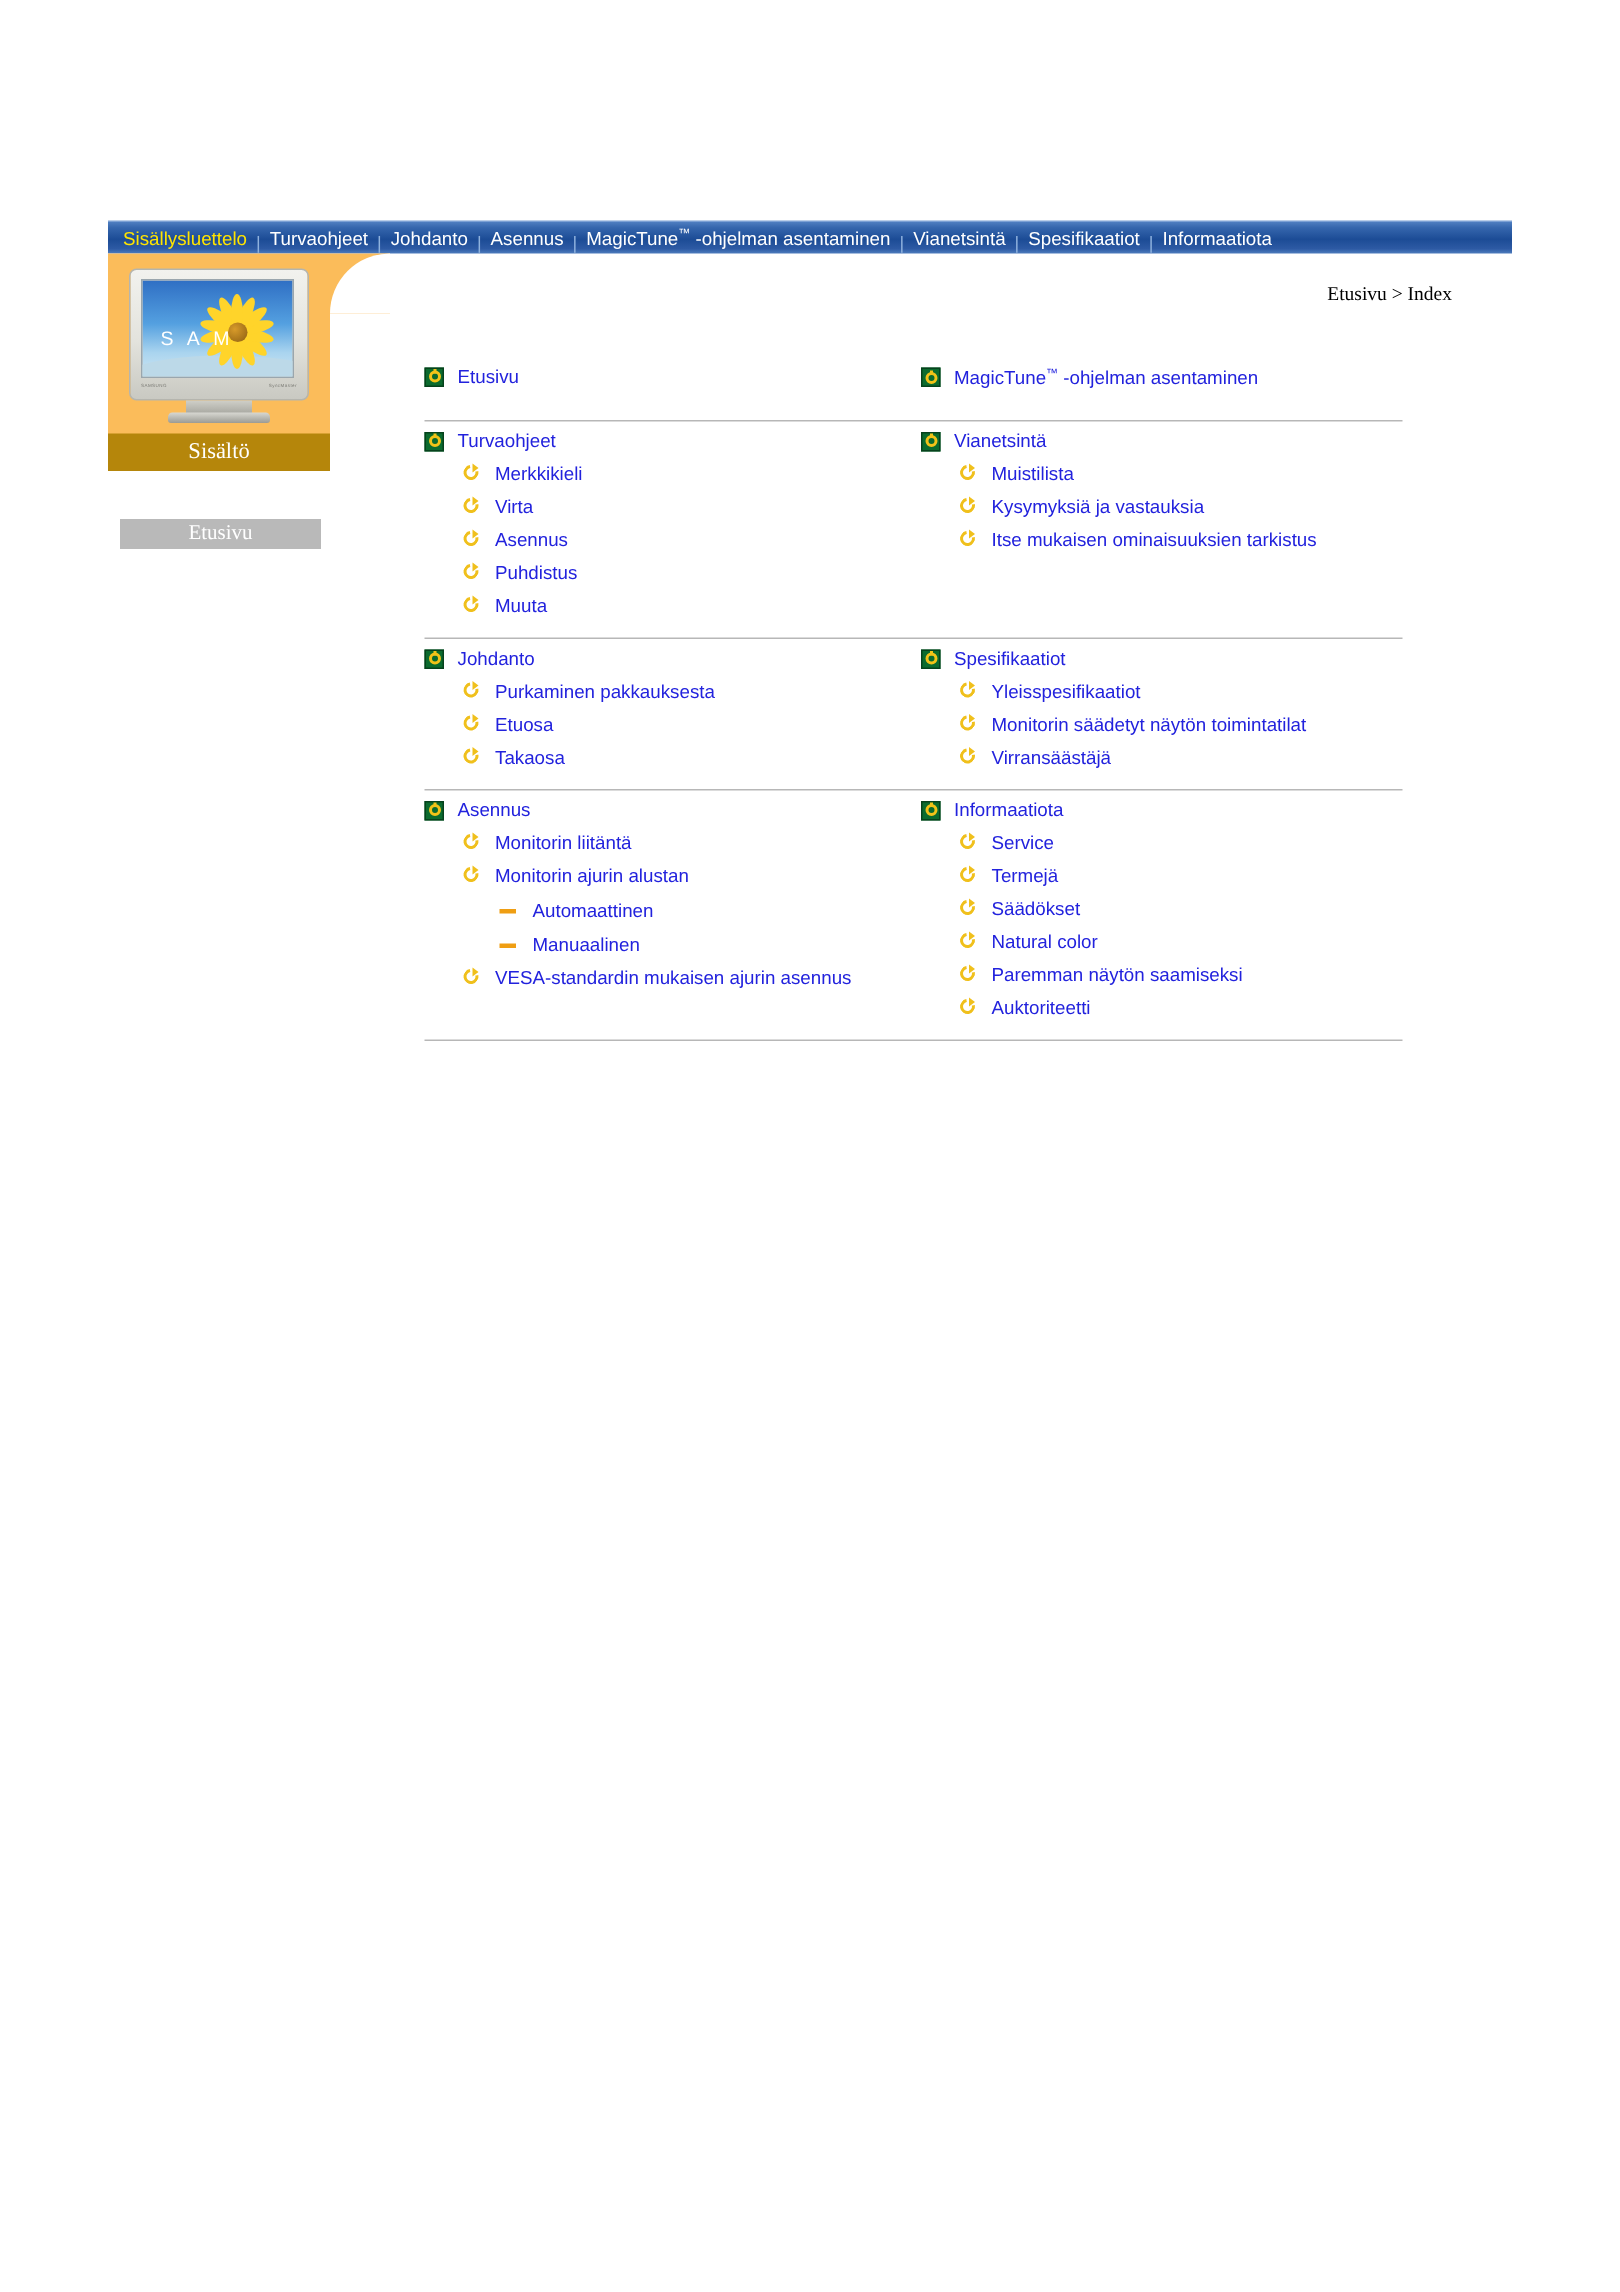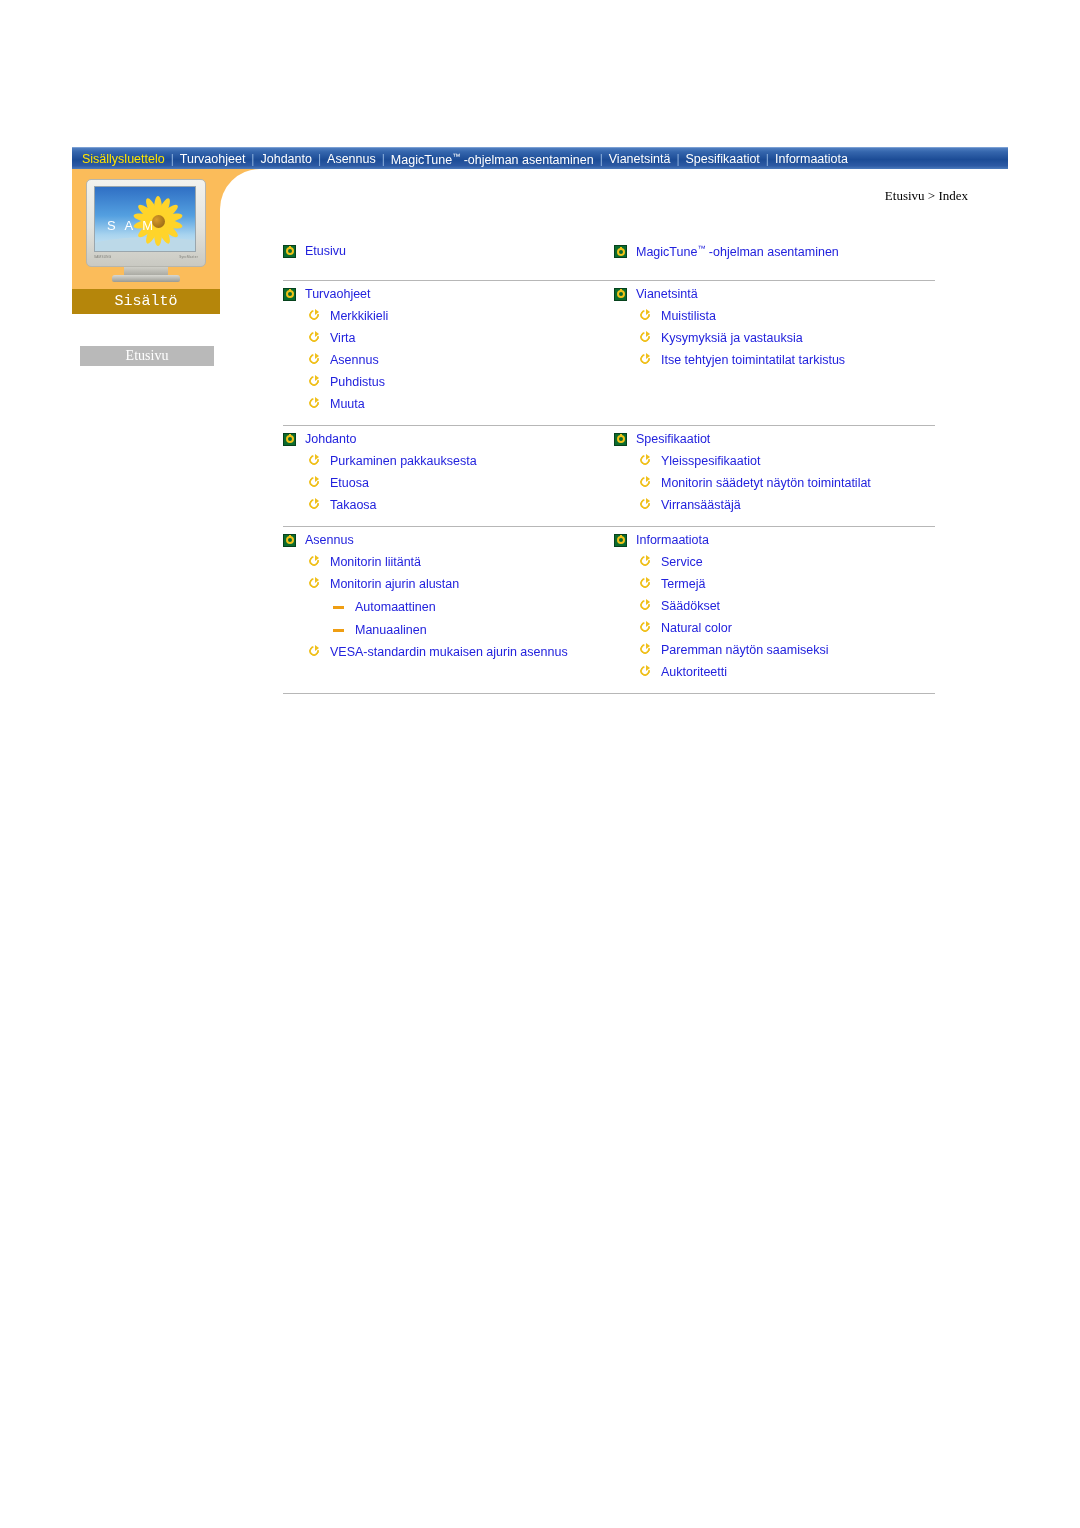--- a/index.html
+++ b/index.html
@@ -23,21 +23,21 @@
   .navbar {
     position: absolute;
     left: 72px;
     top: 147px;
     width: 936px;
     height: 22px;
     background: linear-gradient(to bottom, #4f7ec0 0%, #3566ad 18%, #1c4c96 55%, #2d5aa4 85%, #4d7cbd 100%);
     border-top: 1px solid #7ba0d4;
     box-sizing: border-box;
     display: flex;
-    align-items: center;
+    align-items: flex-end;
     padding-left: 4px;
     white-space: nowrap;
   }
   .nav-item {
     font-size: 12.5px;
     color: #ffffff;
     padding: 0 6px;
     line-height: 20px;
     cursor: pointer;
     letter-spacing: 0px;
@@ -173,21 +173,21 @@
     left: 72px;
     top: 289px;
     width: 148px;
     height: 25px;
     background: #b5860b;
     display: flex;
     align-items: center;
     justify-content: center;
   }
   .sisalto-bar span {
-    font-family: Liberation Mono, monospace;
+    font-family: Liberation Serif, serif;
     font-size: 15px;
     color: #ffffff;
   }
   .etusivu-btn {
     position: absolute;
     left: 80px;
     top: 346px;
     width: 134px;
     height: 20px;
     background: #b9b9b9;
@@ -456,21 +456,21 @@
           <div class="sub-item">
             <span class="icon-arrow"></span>
             <span class="label">Muistilista</span>
           </div>
           <div class="sub-item">
             <span class="icon-arrow"></span>
             <span class="label">Kysymyksiä ja vastauksia</span>
           </div>
           <div class="sub-item">
             <span class="icon-arrow"></span>
-            <span class="label">Itse tehtyjen toimintatilat tarkistus</span>
+            <span class="label">Itse mukaisen ominaisuuksien tarkistus</span>
           </div>
         </div>
       </div>
       <div class="group">
         <div class="col left">
           <div class="top-item">
             <span class="icon-sq">
               <i></i>
             </span>
             <span class="label">Johdanto</span>

